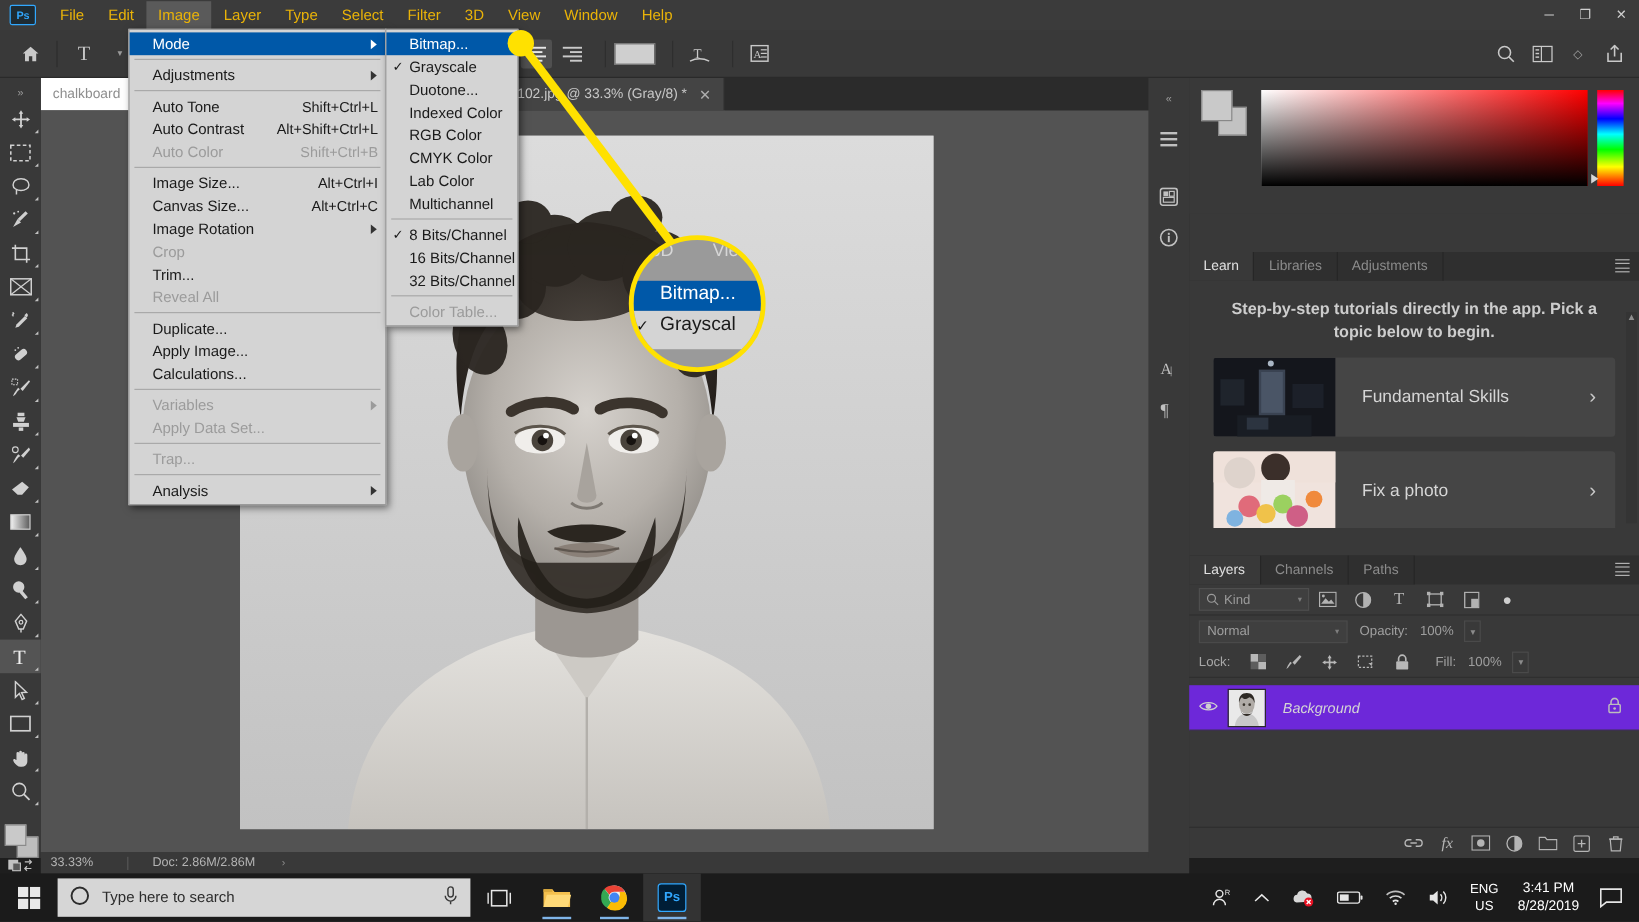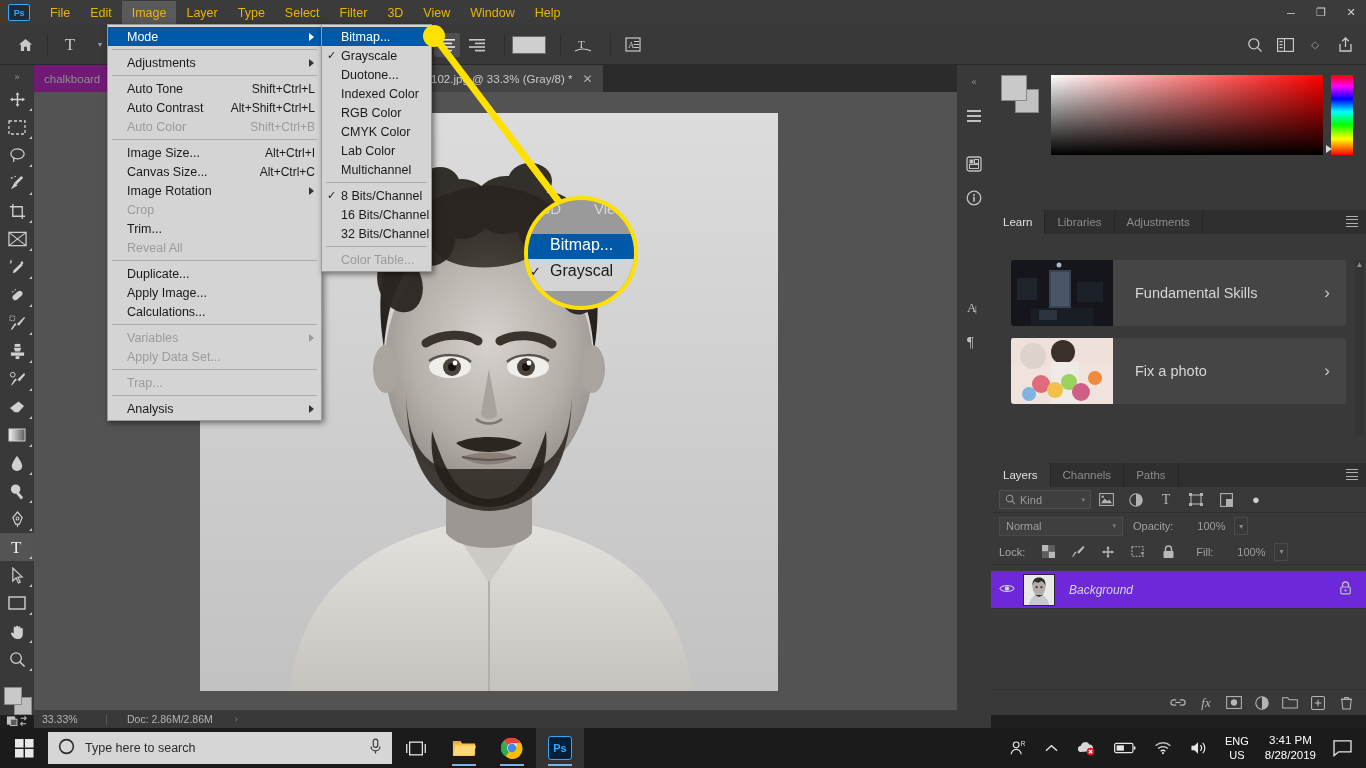--- a/index.html
+++ b/index.html
@@ -60,21 +60,21 @@
   
   .tabstrip {
     position:absolute; left:34px; top:65px; width:957px; height:27px;
     background:#2b2b2b; display:flex; align-items:stretch;
   }
   .doc-tab {
     background:#444444; color:#c8c8c8; font-size:11.5px;
     display:flex; align-items:center; padding:0 10px; gap:10px;
     border-right:1px solid #2b2b2b;
   }
-  .doc-tab.inactive { background:#701a75; color:#8e8e8e; }
+  .doc-tab.inactive { background:#ffffff; color:#8e8e8e; }
   .tab-close { color:#aeaeae; font-size:12px; }
 
   
   .toolbar {
     position:absolute; left:0; top:65px; width:34px; height:650px;
     background:#393939; padding-top:4px;
   }
   .tool {
     position:relative; width:34px; height:28px;
     display:flex; align-items:center; justify-content:center;
@@ -196,21 +196,21 @@
   }
   .lp-ico { width:30px; height:22px; display:flex; align-items:center; justify-content:center; color:#b2b2b2; }
   .lp-blend { height:26px; display:flex; align-items:center; padding:0 8px; }
   .blend-box {
     width:124px; height:19px; background:#3f3f3f; border:1px solid #4a4a4a;
     display:flex; align-items:center; color:#9f9f9f; font-size:11px; padding:0 6px;
   }
   .op-label { color:#a0a0a0; font-size:11px; margin-left:10px; }
   .op-val {
     width:40px; height:18px; color:#9d9d9d; font-size:11px;
-    display:flex; align-items:center; justify-content:center; margin-left:18px;
+    display:flex; align-items:center; justify-content:center; margin-left:4px;
   }
   .op-caret { color:#8b8b8b; font-size:8px; margin-left:3px; border:1px solid #4a4a4a; width:14px; height:18px; display:flex;align-items:center;justify-content:center;}
   .lp-lock { height:26px; display:flex; align-items:center; padding:0 8px; border-bottom:1px solid #2f2f2f;}
   .lock-label { color:#a8a8a8; font-size:11px; margin-right:8px; }
   .layer-row {
     height:38px; display:flex; align-items:center; background:#6d28d9;
     border-bottom:1px solid #333; margin-top:6px;
   }
   .eye { width:32px; text-align:center; color:#cfcfcf; font-size:12px; }
   .layer-thumb { width:32px; height:32px; border:1px solid #2a2a2a; flex:none; }
@@ -740,20 +740,21 @@
         <div class="ptab">Adjustments</div>
         <div class="pmenu">
             <i></i>
             <i></i>
             <i></i>
             <i></i>
           </div>
       </div>
       <div class="learnpanel">
         <div class="learn-body">
+          <div class="learn-sub">Step-by-step tutorials directly in the app. Pick a topic below to begin.</div>
           <div class="learn-card">
             <svg class="card-thumb" viewBox="0 0 102 66">
               <rect width="102" height="66" fill="#14161c"></rect>
               <rect x="38" y="10" width="22" height="42" fill="#3a4352"></rect>
               <rect x="40" y="12" width="18" height="34" fill="#4a5566"></rect>
               <rect x="6" y="18" width="20" height="22" fill="#1f242c"></rect>
               <rect x="66" y="22" width="26" height="20" fill="#1c2029"></rect>
               <circle cx="48" cy="5" r="2.5" fill="#aab6c4"></circle>
               <rect x="20" y="48" width="62" height="18" fill="#191d24"></rect>
               <rect x="28" y="50" width="18" height="10" fill="#2c3440"></rect>

